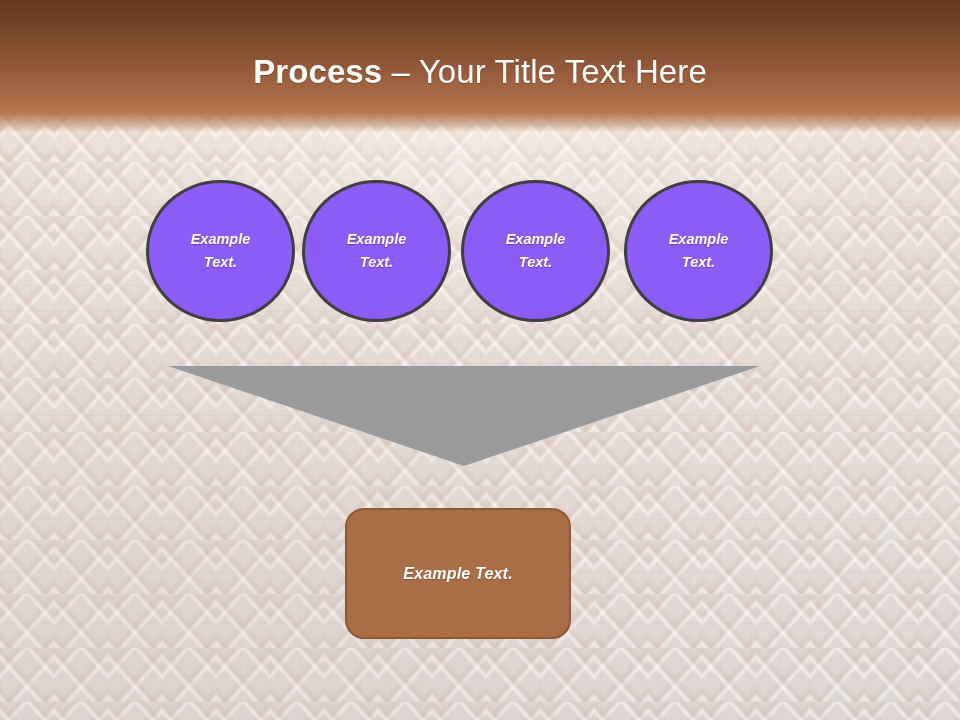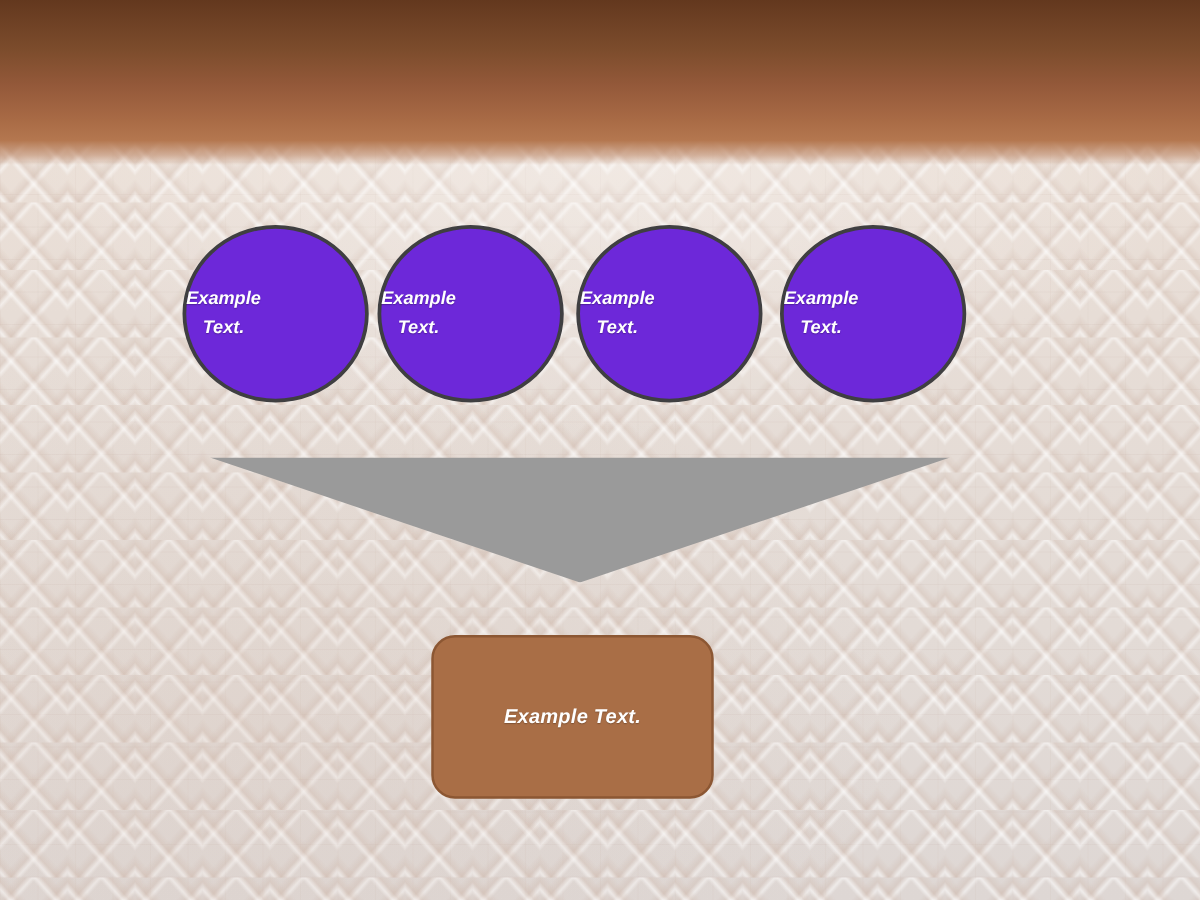--- a/index.html
+++ b/index.html
@@ -108,25 +108,25 @@
   .title .t-bold   { font-weight: 700; }
   .title .t-light  { font-weight: 400; }
 
   
   .circle {
     position: absolute;
     width: 149px;
     height: 142px;
     top: 180px;
     border-radius: 50%;
-    background: #6d28d9;
+    background: #8b5cf6;
     border: 3px solid #3f3f41;
     display: flex;
     align-items: center;
-    justify-content: flex-start;
+    justify-content: center;
     text-align: center;
   }
   .circle-label {
     color: #ffffff;
     font-size: 14.5px;
     line-height: 23px;
     font-weight: 700;
     font-style: italic;
     white-space: pre-line;
     text-shadow: 0 1px 1px rgba(0,0,0,0.28);
@@ -177,20 +177,23 @@
 </head>
 <body>
 
 <div class="slide">
 
   <div class="bg-texture"></div>
   <div class="bg-sheen"></div>
 
   <div class="header-band"></div>
 
+  <h1 class="title">
+    <span class="t-bold">Process</span><span class="t-light"> – Your Title Text Here</span>
+  </h1>
 
   <div class="circle" id="circle-1">
     <span class="circle-label">Example
 Text.</span>
   </div>
 
   <div class="circle" id="circle-2">
     <span class="circle-label">Example
 Text.</span>
   </div>

